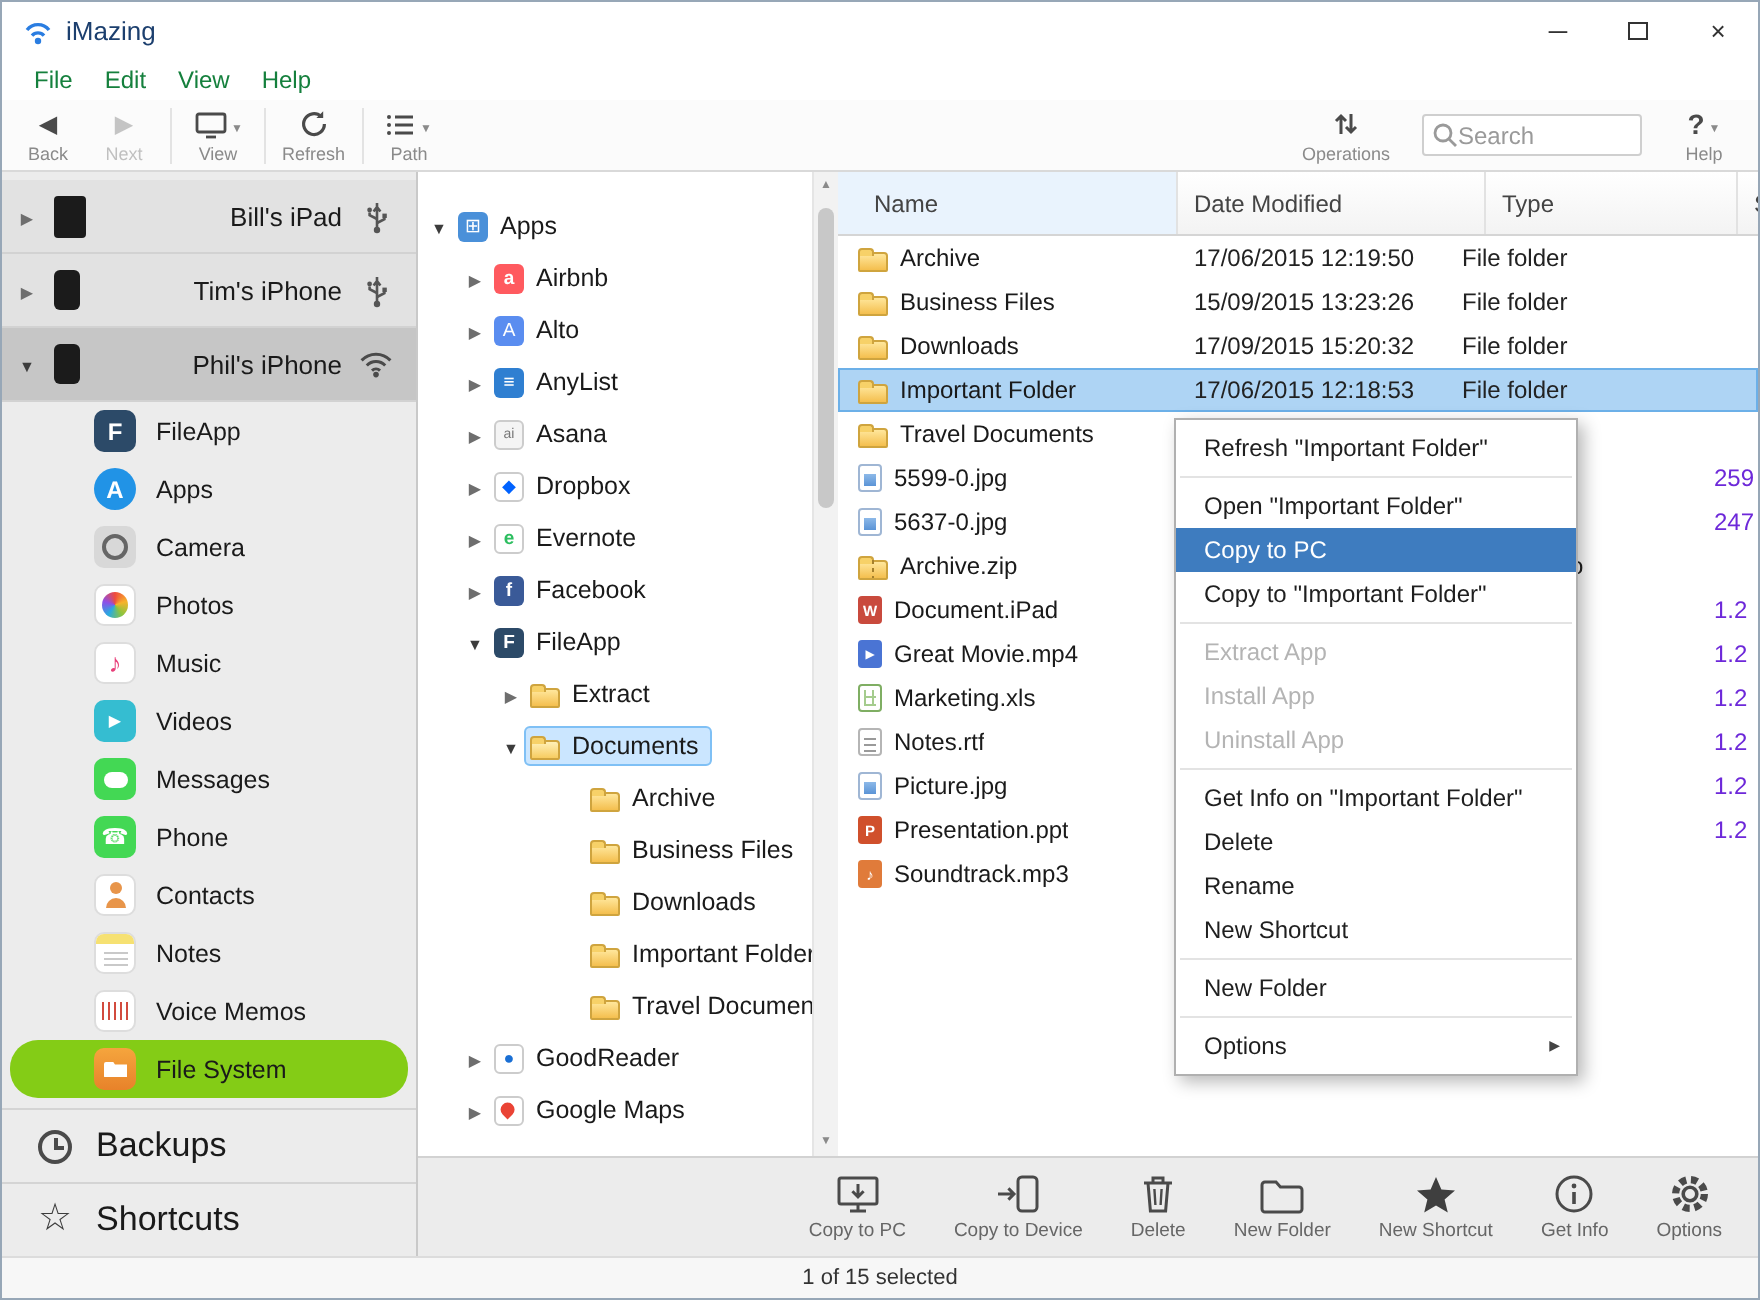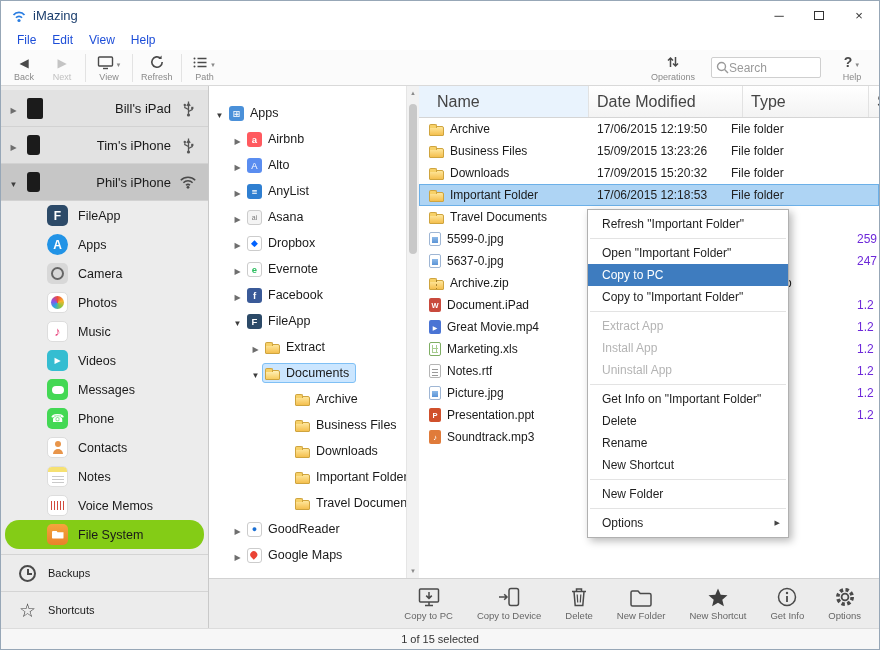--- a/index.html
+++ b/index.html
@@ -10,21 +10,21 @@
   
   .titlebar { height:29px; flex:none; display:flex; align-items:center; padding-left:10px; background:#fff; }
   .title-group { display:flex; align-items:center; gap:6px; }
   .title-text { font-size:13px; color:#1c3f6e; }
   .win-controls { margin-left:auto; display:flex; height:100%; }
   .win-btn { width:40px; display:flex; align-items:center; justify-content:center; font-size:13px; color:#333; }
   .maxi-box { width:10px; height:9px; border:1px solid #333; display:inline-block; }
 
   
   .menubar { height:20px; flex:none; display:flex; align-items:center; padding-left:8px; background:#fff; }
-  .menu-top-item { font-size:12px; color:#1d4ed8; padding:0 8px; }
+  .menu-top-item { font-size:12px; color:#15803d; padding:0 8px; }
 
   
   .toolbar { height:36px; flex:none; display:flex; align-items:center; padding:0 8px 0 4px; background:#fbfbfb; border-bottom:1px solid #d9d9d9; }
   .tb-btn { display:flex; flex-direction:column; align-items:center; justify-content:center; min-width:38px; padding:0 4px; }
   .tb-icon-row { height:17px; display:flex; align-items:center; gap:2px; }
   .tb-label { font-size:9px; color:#8a8a8a; margin-top:1px; white-space:nowrap; }
   .tb-label.dim { color:#c0c0c0; }
   .back-ic::after { content:"◀"; font-size:12px; color:#4a4a4a; }
   .next-ic::after { content:"▶"; font-size:12px; color:#c4c4c4; }
   .caret::after { content:"▼"; font-size:6px; color:#8a8a8a; }
@@ -54,21 +54,21 @@
   .conn { width:20px; flex:none; display:flex; justify-content:center; }
   .conn svg { display:none; }
   .conn[data-conn="usb"] .conn-usb { display:block; }
   .conn[data-conn="wifi"] .conn-wifi { display:block; }
 
   
   .side-sections { flex:none; }
   .side-row { height:29px; display:flex; align-items:center; gap:10px; padding-left:46px; font-size:12.5px; color:#1a1a1a; }
   .side-row[data-state="selected"] { background:#84cc16; border-radius:14px; margin:0 4px; padding-left:42px; }
   .side-bottom { margin-top:auto; }
-  .big-row { height:37px; display:flex; align-items:center; gap:12px; padding-left:18px; font-size:11px; color:#1a1a1a; border-top:1px solid #d4d4d4; }
+  .big-row { height:37px; display:flex; align-items:center; gap:12px; padding-left:18px; font-size:17px; color:#1a1a1a; border-top:1px solid #d4d4d4; }
   .clock-ic { width:17px; height:17px; border:2px solid #4a4a4a; border-radius:50%; position:relative; flex:none; }
   .clock-ic::after { content:""; position:absolute; left:6px; top:2px; width:2px; height:5px; background:#4a4a4a; }
   .clock-ic::before { content:""; position:absolute; left:6px; top:6px; width:5px; height:2px; background:#4a4a4a; }
   .star-ic::after { content:"☆"; font-size:19px; color:#3c3c3c; line-height:1; }
 
   
   .ic { position:relative; display:flex; align-items:center; justify-content:center; flex:none; border-radius:5px; overflow:hidden; }
   .side-ic { width:21px; height:21px; font-size:12px; }
   .tree-ic { width:15px; height:15px; border-radius:3px; font-size:9.5px; }
   .file-ic { width:12px; height:14px; border-radius:2px; font-size:7.5px; }
@@ -162,21 +162,21 @@
   .vscroll { width:13px; flex:none; background:#f2f2f2; border-left:1px solid #e5e5e5; display:flex; flex-direction:column; align-items:center; }
   .vs-arrow { height:14px; display:flex; align-items:center; justify-content:center; width:100%; }
   .vs-arrow.up::after { content:"▲"; font-size:6px; color:#8a8a8a; }
   .vs-arrow.down::after { content:"▼"; font-size:6px; color:#8a8a8a; }
   .vs-track { flex:1; width:100%; position:relative; }
   .vs-thumb { position:absolute; top:4px; left:2px; right:2px; height:150px; background:#c8c8c8; border-radius:4px; }
 
   
   .file-panel { flex:1; background:#fff; position:relative; overflow:hidden; }
   .fheader { height:32px; display:flex; border-bottom:1px solid #d5d5d5; background:linear-gradient(#fff,#f3f3f3); }
-  .hcell { display:flex; align-items:center; font-size:16px; color:#444; border-right:1px solid #e2e2e2; padding-left:8px; flex:none; }
+  .hcell { display:flex; align-items:center; font-size:12px; color:#444; border-right:1px solid #e2e2e2; padding-left:8px; flex:none; }
   .hcell.h-name { width:170px; padding-left:18px; background:#e9f3fd; }
   .hcell.h-date { width:154px; }
   .hcell.h-type { width:126px; }
   .hcell.h-size { flex:1; border-right:none; }
   .frow { height:22px; display:flex; align-items:center; font-size:12px; }
   .frow[data-state="selected"] { background:#aed4f4; box-shadow:inset 0 0 0 1px #6cb0e8; }
   .c-name { width:170px; flex:none; display:flex; align-items:center; gap:6px; padding-left:10px; overflow:hidden; }
   .fname-text { white-space:nowrap; overflow:hidden; text-overflow:ellipsis; color:#1a1a1a; }
   .c-date { width:134px; flex:none; padding-left:8px; color:#222; white-space:nowrap; }
   .c-type { width:126px; flex:none; padding-left:8px; color:#222; white-space:nowrap; overflow:hidden; }

